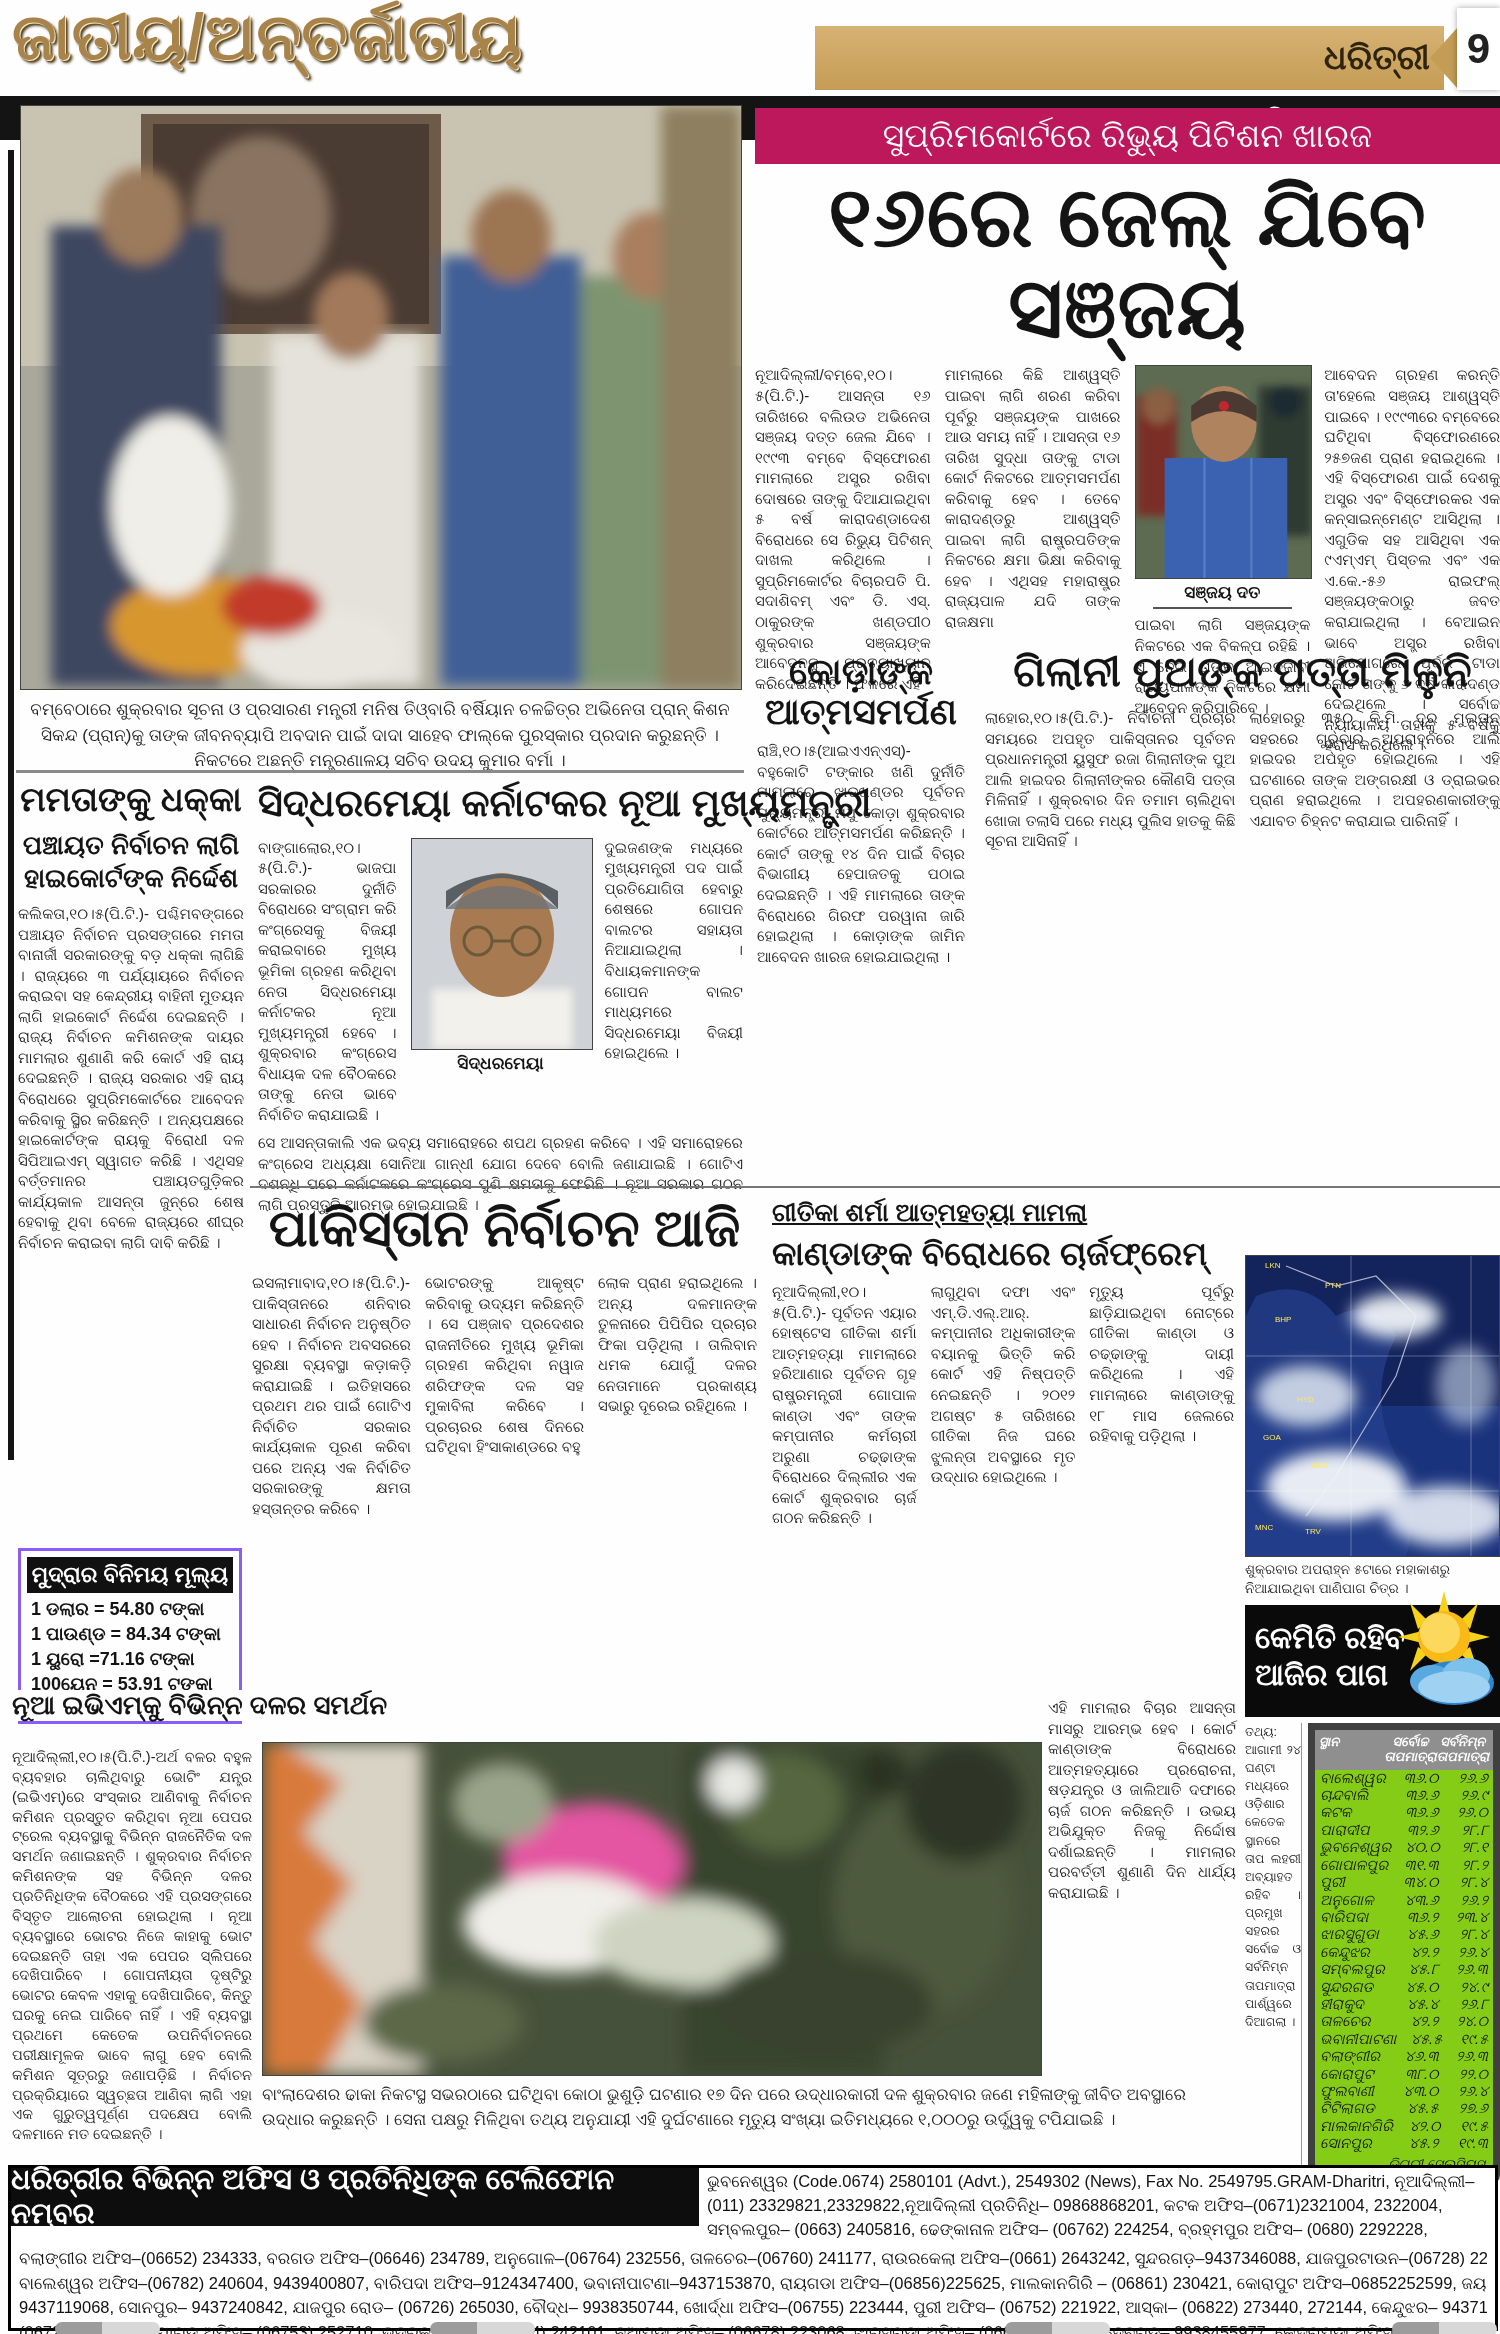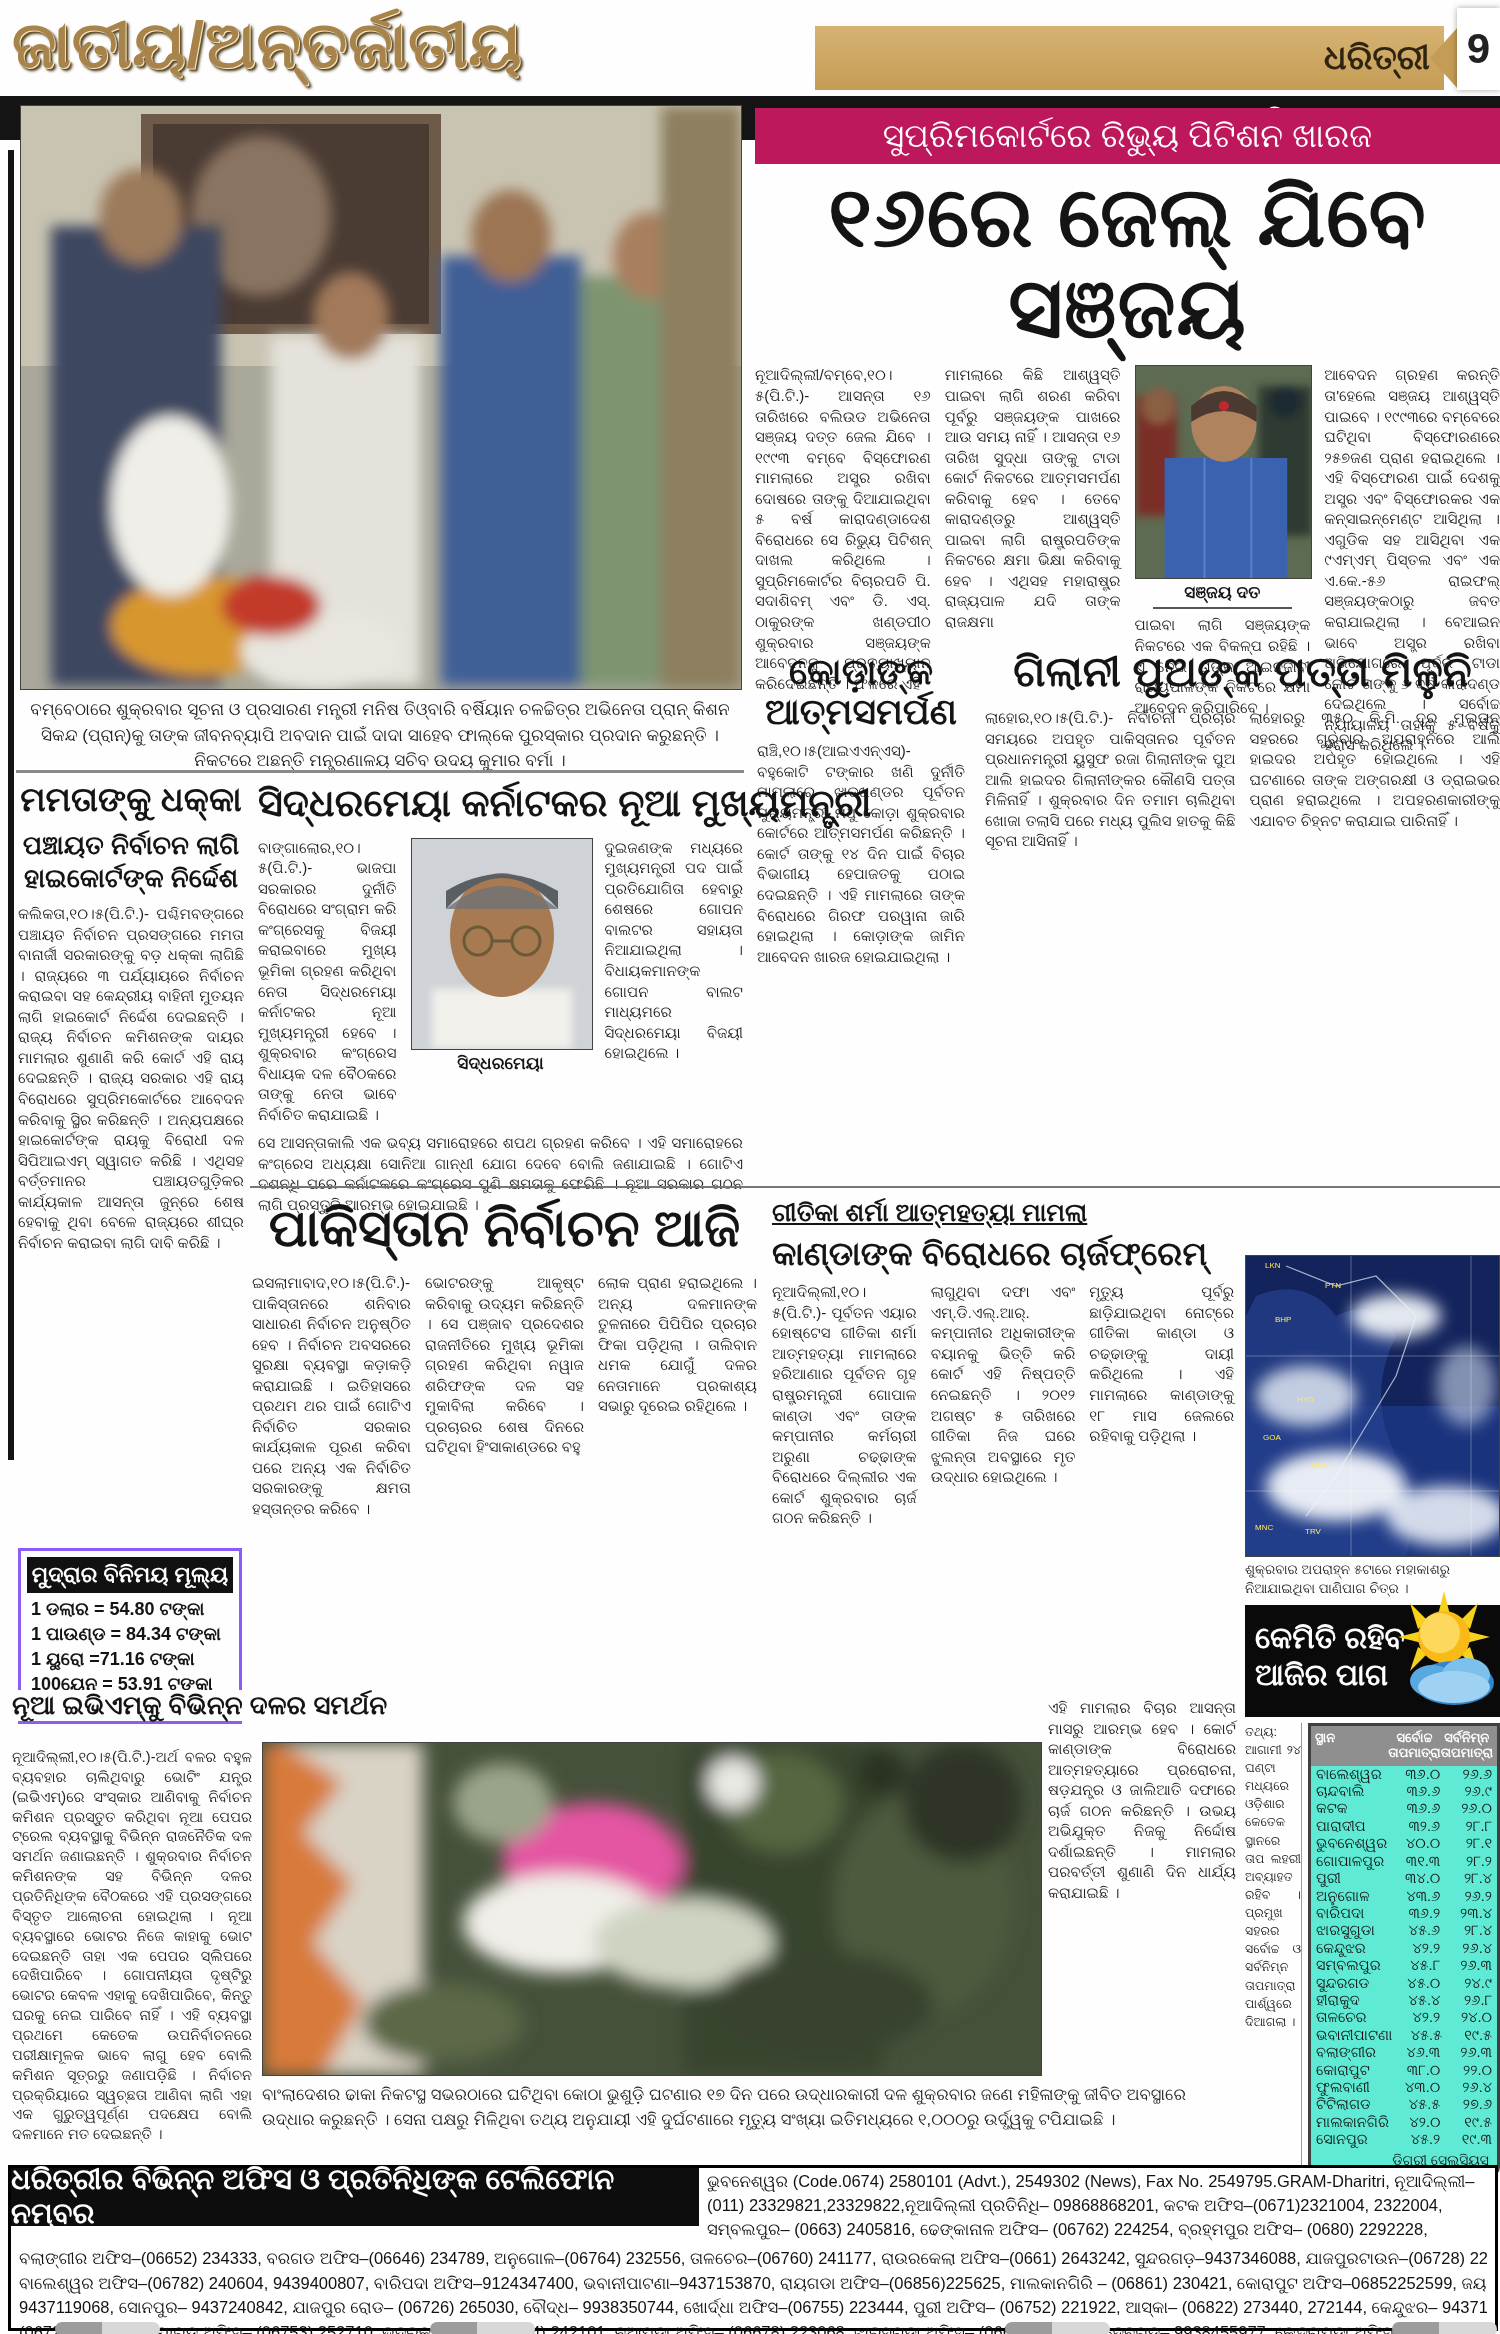--- a/index.html
+++ b/index.html
@@ -36,21 +36,21 @@
   .h-kicker{font-size:25px;font-weight:bold;text-decoration:underline;}
   .h-kanda{font-size:33px;font-weight:bold;line-height:1.1;}
   
   .curbox{border:3px solid #8b5cf6;padding:6px;}
   .curtitle{background:#111;color:#fff;font-size:22px;font-weight:bold;text-align:center;padding:5px 0;}
   .cur-row{font-size:18px;font-weight:bold;padding:2px 4px;white-space:nowrap;}
   .curnote{font-size:16px;font-weight:bold;text-align:right;padding-right:4px;}
   
   .wbox{background:#0a0a0a;color:#fff;position:relative;}
   .wbox .t1{font-size:30px;font-weight:bold;line-height:1.25;padding:14px 0 0 10px;}
-  .wtable{border:3px solid #404040;border-radius:0 0 10px 10px;overflow:hidden;background:#5eead4;}
+  .wtable{border:7px solid #404040;border-radius:0 0 10px 10px;overflow:hidden;background:#84cc16;font-style:italic;}
   .whead{background:#8f8f8f;color:#fff;display:flex;font-size:13px;font-weight:bold;line-height:1.15;padding:5px 4px;}
   .whead span{text-align:center;}
   .w-row{display:flex;font-size:14.5px;padding:0 5px;line-height:17.4px;}
   .w-place{flex:1.4;}
   .w-max,.w-min{flex:1;text-align:right;}
   .wfoot{font-size:14px;text-align:right;padding:3px 8px 5px 0;}
   .forecast{font-size:12.5px;line-height:1.45;text-align:justify;color:#222;border-right:1px solid #999;}
   .sat-caption{font-size:13.5px;line-height:1.4;color:#222;}
   
   .contact{border:3px solid #000;background:#fff;}
@@ -58,21 +58,21 @@
   .c-side{font-size:16.5px;line-height:1.45;color:#111;}
   .c-line{font-size:16.5px;line-height:1.5;color:#111;white-space:nowrap;overflow:hidden;}
   .pill{height:14px;border-radius:7px;background:linear-gradient(90deg,#9c9c9c 45%,#d8d8d8 45%);}
   .footnum{font-size:12px;color:#222;font-weight:bold;}
 </style>
 </head>
 <body>
 
 <div class="page">
 
-  <div class="abs section-title" style="left:12px;top:8px;">ଜାତୀୟ/ଅନ୍ତର୍ଜାତୀୟ</div>
+  <div class="abs section-title" style="left:12px;top:0;">ଜାତୀୟ/ଅନ୍ତର୍ଜାତୀୟ</div>
   <div class="abs brand-bar" style="left:815px;top:26px;width:615px;height:64px;">
     <span>ଧରିତ୍ରୀ</span>
   </div>
   <div class="abs chev" style="left:1430px;top:27px;"></div>
   <div class="abs pagenum" style="left:1457px;top:8px;width:43px;height:82px;">9</div>
 
   <div class="abs datebar" style="left:0;top:96px;width:1408px;height:44px;">
     <span>ଶନିବାର, ୧୧ ମେ</span>
   </div>
   <div class="abs yearbox" style="left:1424px;top:96px;width:76px;height:44px;">୨୦୧୩</div>

